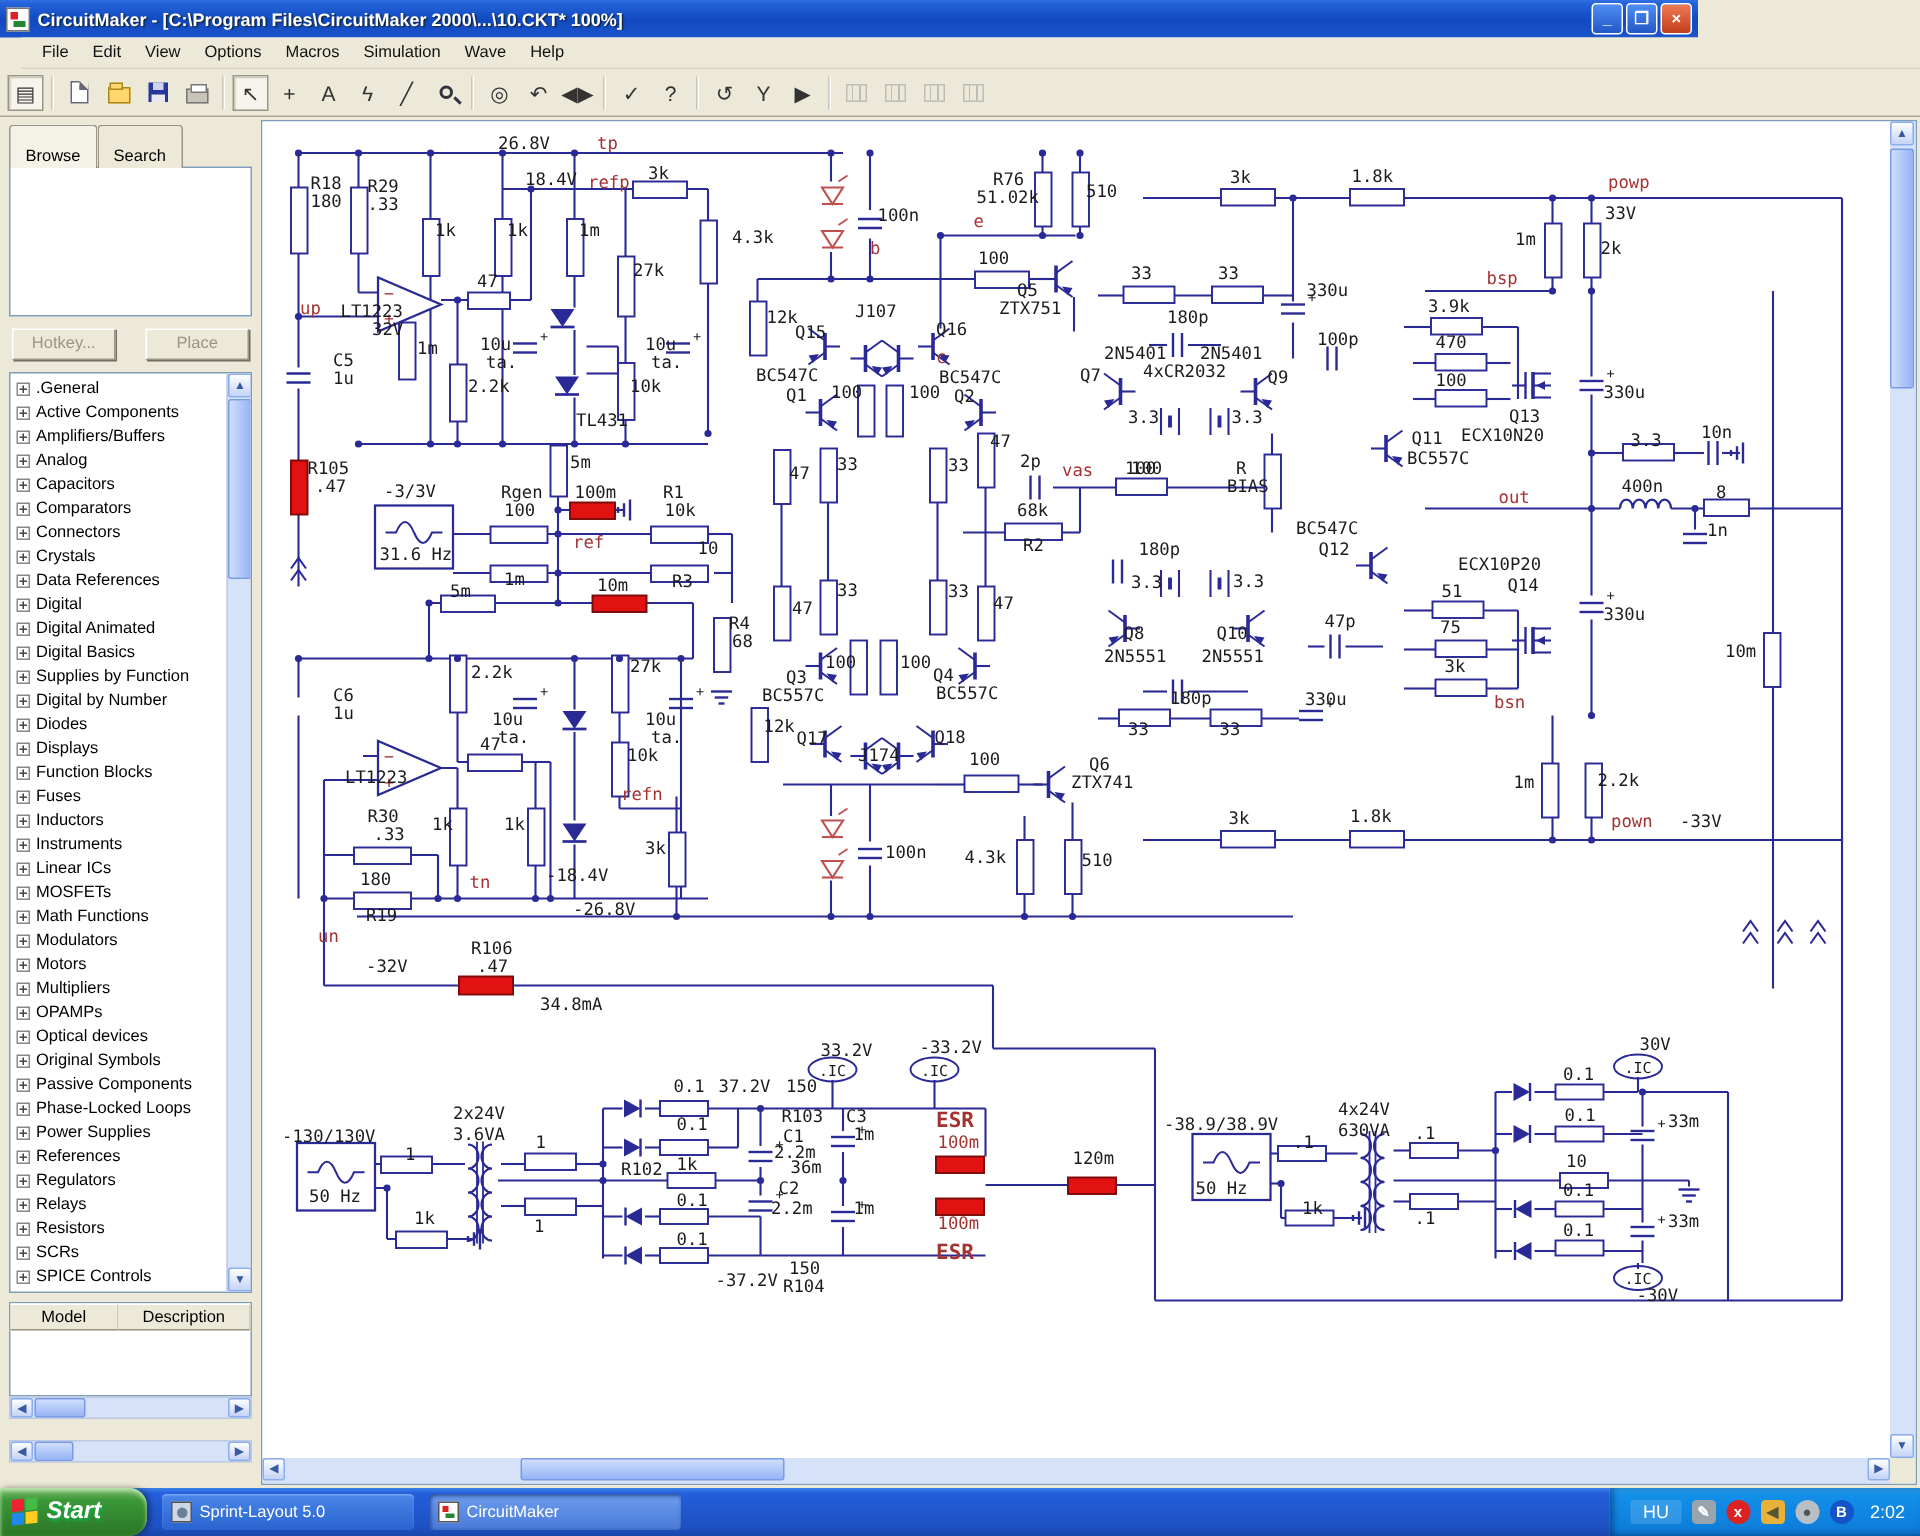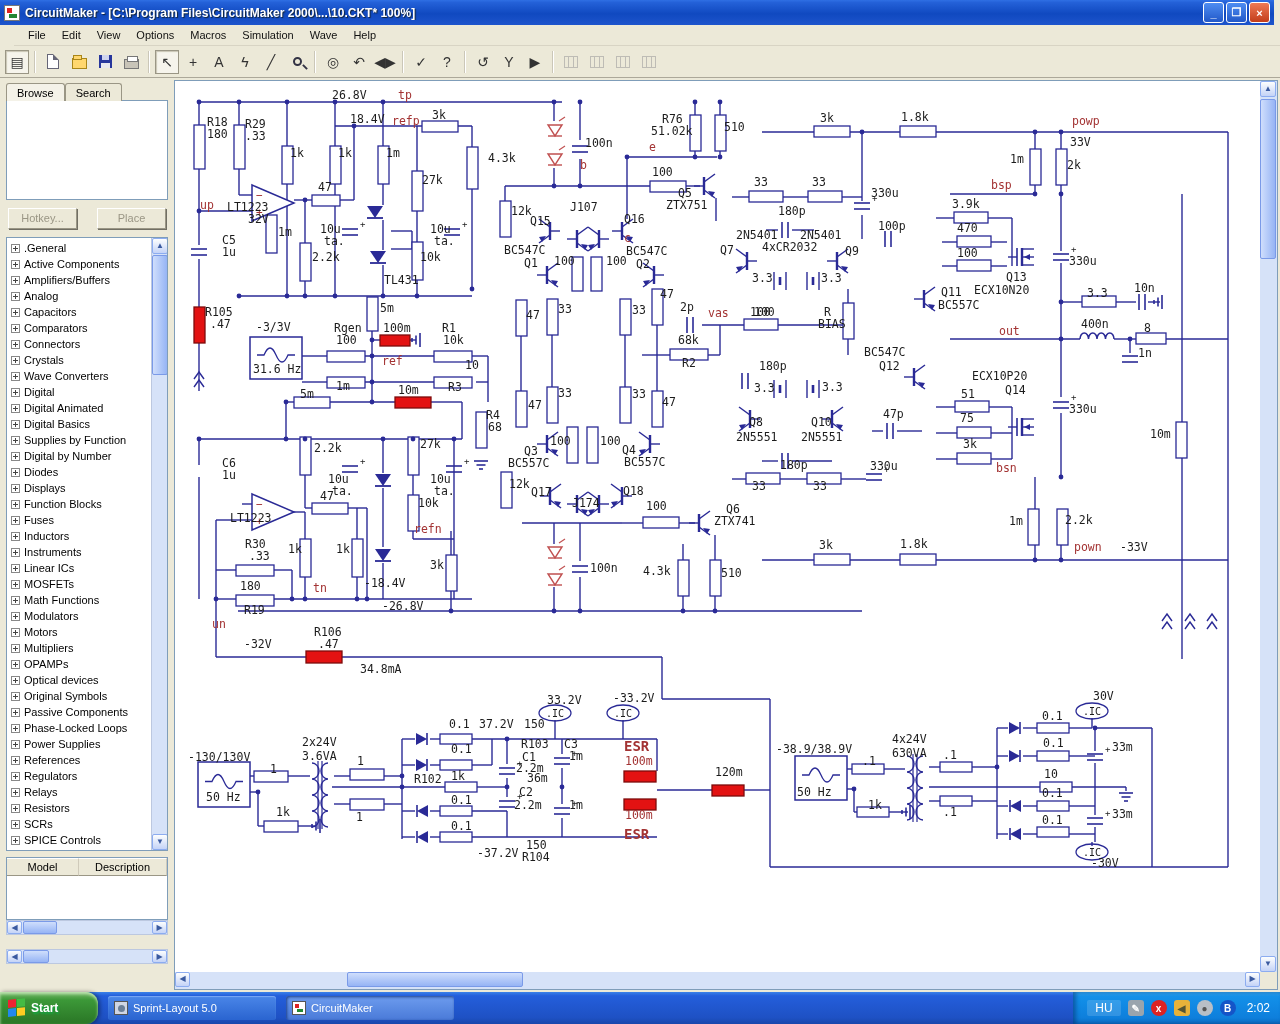--- a/index.html
+++ b/index.html
@@ -1,20 +1,20 @@
 <!DOCTYPE html>
 <html><head>
 <meta charset="utf-8">
 <style>
   * { margin:0; padding:0; box-sizing:border-box; }
   html,body { width:1280px; height:1024px; overflow:hidden; font-family:"Liberation Sans",sans-serif; }
   body { background:#ece9d8; position:relative; }
 
   
-  .titlebar { position:absolute; left:0; top:0; width:1274px; height:25px;
+  .titlebar { position:absolute; left:0; top:0; width:1132px; height:25px;
     background:linear-gradient(180deg,#2f6fe4 0%,#2461d8 10%,#1049c0 55%,#1d54cc 100%);
     display:flex; align-items:center; padding:0 4px; color:#fff; }
   .title-icon { width:16px; height:16px; margin-right:5px; background:#fff; border:1px solid #777;
     position:relative; }
   .title-icon:before { content:""; position:absolute; left:2px; top:2px; width:5px; height:5px; background:#d22; }
   .title-icon:after { content:""; position:absolute; right:2px; bottom:2px; width:8px; height:4px; background:#283; }
   .title-text { font-weight:bold; font-size:12px; text-shadow:1px 1px 1px #123; flex:1; white-space:nowrap; overflow:hidden; }
   .winbtns { display:flex; gap:2px; }
   .winbtn { width:21px; height:21px; border:1px solid #fff; border-radius:3px; color:#fff; font-size:11px;
     display:flex; align-items:center; justify-content:center;
@@ -41,21 +41,21 @@
   .i-print { width:15px; height:10px; background:#c8c4b8; border:1px solid #777; position:relative; margin-top:4px; }
   .i-print:before { content:""; position:absolute; left:2px; top:-4px; width:9px; height:4px; background:#fff; border:1px solid #777; }
   .i-mag { width:9px; height:9px; border:2px solid #334; border-radius:50%; position:relative; }
   .i-mag:after { content:""; position:absolute; left:7px; top:7px; width:6px; height:2px; background:#334; transform:rotate(45deg); }
   .i-wave { width:14px; height:12px; border:1px solid #999; background:
      linear-gradient(90deg,transparent 3px,#999 3px,#999 4px,transparent 4px,transparent 8px,#999 8px,#999 9px,transparent 9px); }
 
   
   .sidebar { position:absolute; left:2px; top:80px; width:170px; height:908px; background:#ece9d8; }
   .tabs { display:flex; padding:2px 2px 0 4px; }
-  .tab { font-size:11px; padding:3px 10px 2px; border:1px solid #9a9685; border-bottom:none;
+  .tab { font-size:11px; padding:14px 10px 2px; border:1px solid #9a9685; border-bottom:none;
     border-radius:3px 3px 0 0; background:#ece9d8; position:relative; top:1px; }
   .tab.active { background:#f4f2e8; font-weight:normal; z-index:2; }
   .whitebox { background:#fff; border:1px solid #7f9db9; margin:0 4px; }
   .preview { height:100px; margin-top:0; }
   .btnrow { display:flex; gap:20px; margin:8px 6px; }
   .sbtn { flex:1; height:21px; font-size:11px; color:#9a9685; background:#ece9d8;
     border:1px solid #fff; border-right-color:#9a9685; border-bottom-color:#9a9685;
     box-shadow:1px 1px 0 #716f64; text-align:center; line-height:19px; }
   .tree { position:relative; height:614px; margin:2px 4px 0; background:#fff; border:1px solid #7f9db9;
     overflow:hidden; padding:2px 0 0 2px; }
@@ -89,21 +89,21 @@
   
   .taskbar { position:absolute; left:0; top:992px; width:1280px; height:32px;
     background:linear-gradient(180deg,#3a81e8 0%,#245edb 12%,#1e51c4 80%,#1846ab 100%); display:flex; align-items:center; }
   .startbtn { height:32px; width:98px; border-radius:0 12px 12px 0;
     background:linear-gradient(180deg,#7aba6c 0%,#3c9838 25%,#2c7a28 90%);
     display:flex; align-items:center; padding-left:8px; gap:5px;
     box-shadow:inset 0 2px 3px #bfe4b2, 2px 0 4px rgba(0,0,0,.4); }
   .flag { width:18px; height:18px; display:grid; grid-template-columns:8px 8px; grid-template-rows:8px 8px; gap:1px; transform:skewY(-6deg); }
   .flag i:nth-child(1){background:#e23;} .flag i:nth-child(2){background:#4b4;}
   .flag i:nth-child(3){background:#28e;} .flag i:nth-child(4){background:#fc2;}
-  .start-label { color:#fff; font-size:12px; font-weight:bold; text-shadow:1px 2px 2px #1a4; }
+  .start-label { color:#fff; font-size:16px; font-weight:bold; font-style:italic; text-shadow:1px 2px 2px #1a4; }
   .taskbtn { height:24px; margin-left:10px; width:168px; border-radius:3px; display:flex; align-items:center; gap:5px;
     padding:0 6px; font-size:11px; color:#fff; background:linear-gradient(180deg,#4a86e8,#2a64d0);
     box-shadow:inset 0 1px 1px #7aa8f4; }
   .taskbtn.active { background:linear-gradient(180deg,#6d9cee,#4a7ad8); box-shadow:inset 1px 1px 3px #1c3f88; }
   .task-ico { width:14px; height:14px; background:#fff; border:1px solid #555; flex:none; position:relative; }
   .task-ico.cm:before { content:""; position:absolute; left:2px; top:2px; width:4px; height:4px; background:#d22; }
   .task-ico.cm:after { content:""; position:absolute; right:2px; bottom:2px; width:6px; height:3px; background:#283; }
   .task-ico.sl { background:#cfd6e4; } .task-ico.sl:before { content:""; position:absolute; left:3px; top:3px; width:7px; height:7px; border-radius:50%; background:#6a7f98; }
   .tray { margin-left:auto; height:32px; display:flex; align-items:center; gap:7px; padding:0 10px 0 14px;
     background:linear-gradient(180deg,#2ea1ef 0%,#1290e9 15%,#0e7fdc 80%,#0a6ec4 100%);
@@ -223,21 +223,21 @@
       <div class="trow">
         <span class="plusbox"></span>
         <span>Connectors</span>
       </div>
       <div class="trow">
         <span class="plusbox"></span>
         <span>Crystals</span>
       </div>
       <div class="trow">
         <span class="plusbox"></span>
-        <span>Wave Converters</span>
+        <span>Data References</span>
       </div>
       <div class="trow">
         <span class="plusbox"></span>
         <span>Digital</span>
       </div>
       <div class="trow">
         <span class="plusbox"></span>
         <span>Digital Animated</span>
       </div>
       <div class="trow">

